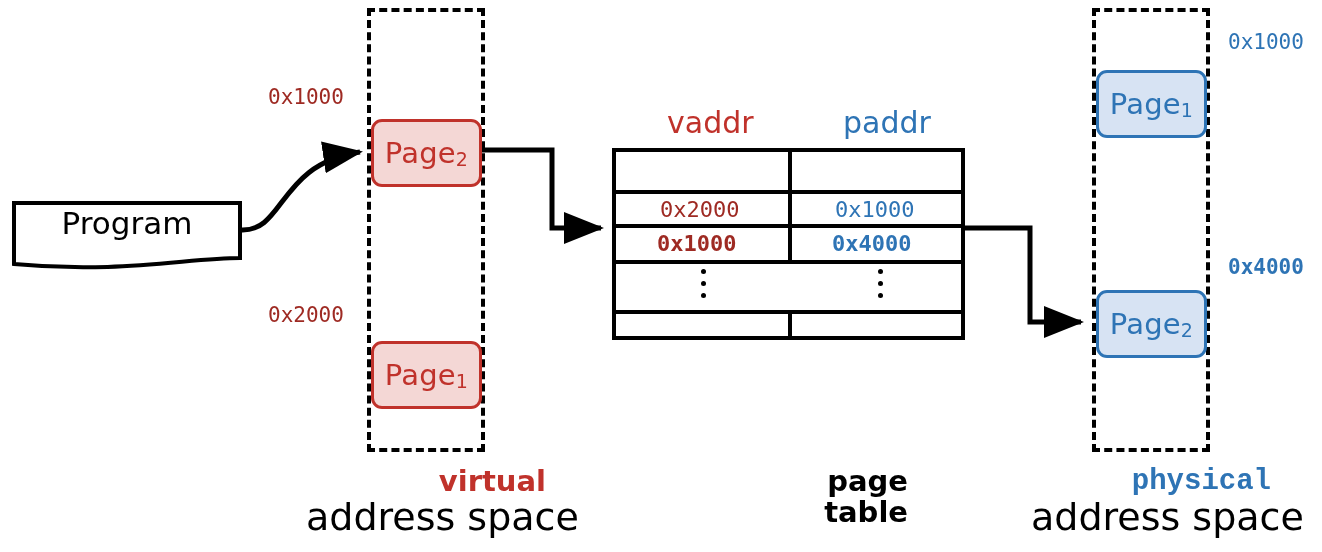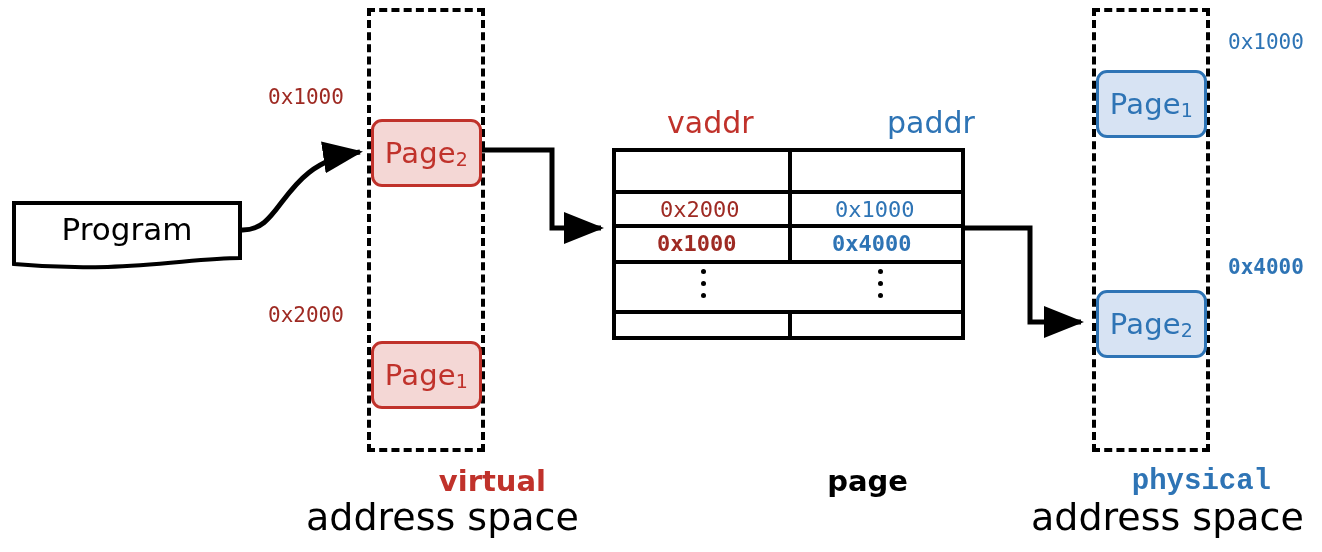--- a/index.html
+++ b/index.html
@@ -62,21 +62,21 @@
     line-height: 1;
     white-space: nowrap;
   }
   .hex-v { color: #9e2a23; }
   .hex-p { color: #2e74b5; }
   .hex-b { font-weight: bold; }
 
   
   #program-shape { left: 8px; top: 196px; }
   #program-label {
-    left: 14px; top: 203px;
+    left: 14px; top: 197px;
     width: 226px; height: 52px;
     display: flex; align-items: center; justify-content: center;
     font-size: 31px; color: #000;
   }
 
   
   #page-table {
     left: 612px; top: 148px;
     width: 353px; height: 192px;
     box-sizing: border-box;
@@ -104,21 +104,21 @@
     border-radius: 50%;
     background: #000;
   }
   .col-head {
     position: absolute;
     font-size: 30px;
     line-height: 1;
     white-space: nowrap;
   }
   .head-v { color: #c0322b; }
-  .head-p { color: #2e74b5; margin-left: 44px; }
+  .head-p { color: #2e74b5; }
 
   
   .caption {
     position: absolute;
     text-align: right;
     white-space: nowrap;
     line-height: 1.08;
   }
   .caption .title { font-size: 29px; font-weight: bold; display: block; }
   .caption .sub2  { font-size: 38px; color: #000; display: block; }
@@ -201,20 +201,21 @@
     <div class="dots" style="left:262px; top:117px;">
         <i></i>
         <i></i>
         <i></i>
       </div>
 
   </div>
 
   <div class="caption cap-blk" style="left:668px; top:466px; width:240px;">
     <span class="title">page</span>
+    <span class="title">table</span>
   </div>
 
   <div class="abs space-box" style="left:1092px; top:8px; width:118px; height:444px;"></div>
 
   <div class="abs hex hex-p" style="left:1228px; top:32px;">0x1000</div>
 
   <div class="abs hex hex-p hex-b" style="left:1228px; top:257px;">0x4000</div>
 
   <div class="abs page-chip chip-physical" style="left:1096px; top:70px; width:111px; height:68px;">
     <span>Page</span>

